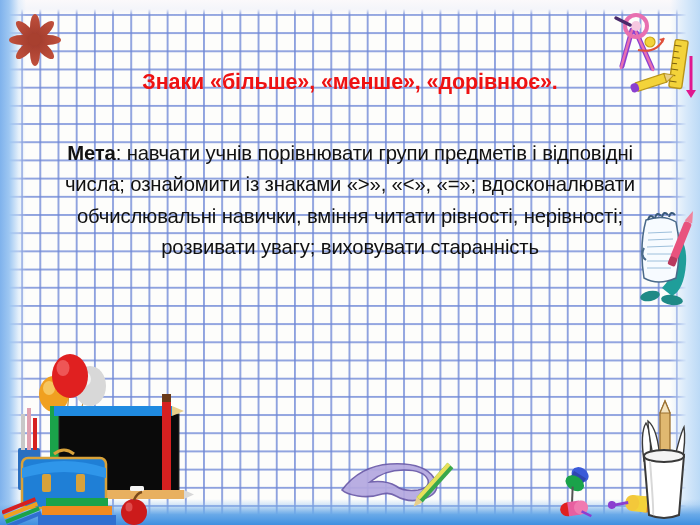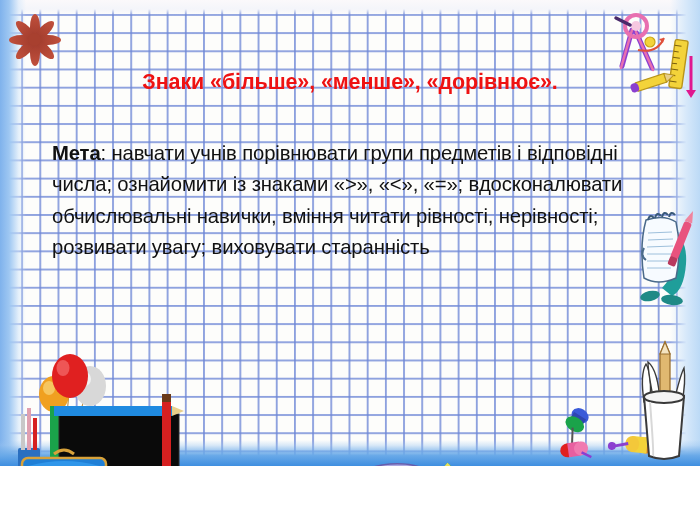--- a/index.html
+++ b/index.html
@@ -2,21 +2,21 @@
 <html><head>
 <meta charset="utf-8">
 <style>
   html,body{margin:0;padding:0;}
   body{
     width:700px;height:525px;overflow:hidden;
     font-family:"Liberation Sans","DejaVu Sans",sans-serif;
     background:#ffffff;
   }
   .slide{
-    position:relative;width:700px;height:466px;overflow:hidden;
+    position:relative;width:700px;height:525px;overflow:hidden;
     background:#eef3fb;
   }
 
   
   .paper{
     position:absolute;left:0;top:0;width:700px;height:525px;
     background-color:#fdfdfb;
     background-image:
       linear-gradient(to right, rgba(110,135,214,.72) 1.6px, transparent 1.6px),
       linear-gradient(to bottom, rgba(110,135,214,.72) 1.6px, transparent 1.6px),
@@ -34,21 +34,21 @@
     background:linear-gradient(to bottom,#fbf9fb 0%,#f4f5fa 60%,rgba(255,255,255,0) 100%);}
   .edge-b{position:absolute;left:0;bottom:0;width:700px;height:26px;
     background:linear-gradient(to top,#3f8fe0 0%,#69a9e8 40%,rgba(150,195,240,.35) 80%,rgba(255,255,255,0) 100%);}
 
   
   .title{
     position:absolute;left:0;top:70px;width:700px;text-align:center;
     color:#ee1212;font-size:21.5px;font-weight:bold;letter-spacing:-.1px;
   }
   .body-text{
-    position:absolute;left:52px;top:138px;width:596px;
+    position:absolute;left:52px;top:138px;width:596px;text-align:center;
     color:#111111;font-size:20.3px;line-height:31.4px;letter-spacing:-.15px;
   }
   .body-text b{font-weight:bold;}
 
   
   .art{position:absolute;}
 
   
   .flower{left:4px;top:10px;width:62px;height:58px;}
   .petal{position:absolute;left:26px;top:4px;width:10px;height:26px;

